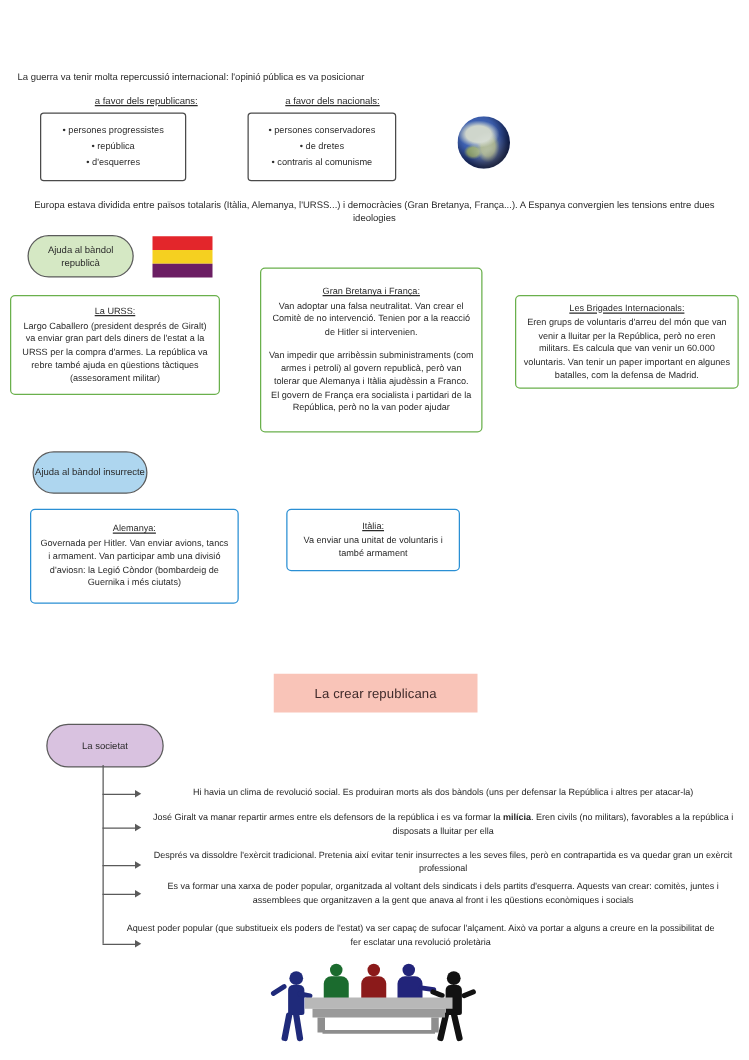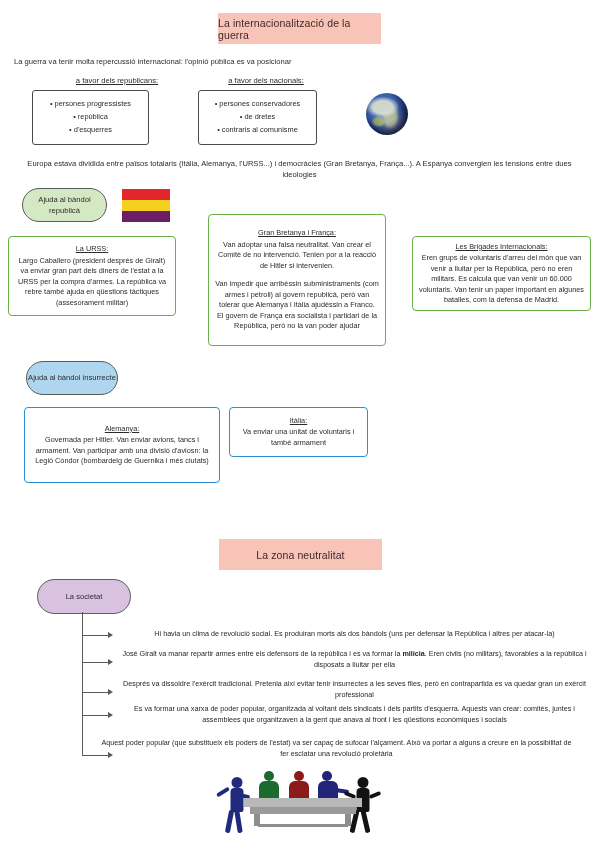--- a/index.html
+++ b/index.html
@@ -111,21 +111,20 @@
   .fig .body{position:absolute;left:50%;transform:translateX(-50%);}
   .table-top{position:absolute;background:#b8b8b8;}
   .table-face{position:absolute;background:#9a9a9a;}
   .table-leg{position:absolute;background:#8e8e8e;}
 </style>
 </head>
 <body>
 
 <div class="canvas">
 
-  <div class="abs banner" style="left:218px;top:13px;width:163px;height:31px;">La internacionalització de la guerra</div>
 
   <div class="abs lede" style="left:14px;top:56px;width:400px;">La guerra va tenir molta repercussió internacional: l'opinió pública es va posicionar</div>
 
   <div class="abs caption" style="left:47px;top:76px;width:140px;">a favor dels republicans:</div>
   <div class="abs caption" style="left:196px;top:76px;width:140px;">a favor dels nacionals:</div>
 
   <div class="abs bulletbox" style="left:32px;top:90px;width:115px;height:53px;">
     <div>• persones progressistes</div>
     <div>• república</div>
     <div>• d'esquerres</div>
@@ -159,32 +158,32 @@
     <span class="p">Van impedir que arribèssin subministraments (com armes i petroli) al govern republicà, però van tolerar que Alemanya i Itàlia ajudèssin a Franco. El govern de França era socialista i partidari de la República, però no la van poder ajudar</span>
   </div>
 
   <div class="abs cbox green" style="left:412px;top:236px;width:179px;height:75px;">
     <span class="hd">Les Brigades Internacionals:</span>
     <span class="p">Eren grups de voluntaris d'arreu del món que van venir a lluitar per la República, però no eren militars. Es calcula que van venir un 60.000 voluntaris. Van tenir un paper important en algunes batalles, com la defensa de Madrid.</span>
   </div>
 
   <div class="abs pill blue" style="left:26px;top:361px;width:90px;height:32px;">Ajuda al bàndol insurrecte</div>
 
-  <div class="abs cbox blue" style="left:24px;top:407px;width:196px;height:76px;">
+  <div class="abs cbox blue" style="left:24px;top:407px;width:167px;height:76px;">
     <span class="hd">Alemanya:</span>
     <span class="p">Governada per Hitler. Van enviar avions, tancs i armament. Van participar amb una divisió d'aviosn: la Legió Còndor (bombardeig de Guernika i més ciutats)</span>
   </div>
 
   <div class="abs cbox blue" style="left:229px;top:407px;width:139px;height:50px;">
     <span class="hd">Itàlia:</span>
     <span class="p">Va enviar una unitat de voluntaris i també armament</span>
   </div>
 
 
-  <div class="abs banner" style="left:219px;top:539px;width:163px;height:31px;">La zona neutralitat</div>
+  <div class="abs banner" style="left:219px;top:539px;width:163px;height:31px;">La crear republicana</div>
 
   <div class="abs pill purple" style="left:37px;top:579px;width:92px;height:33px;">La societat</div>
 
   <div class="abs vline" style="left:82px;top:612px;height:143px;"></div>
 
   <div class="abs hline" style="left:82px;top:635px;width:26px;"></div>
   <div class="abs arrowhead" style="left:108px;top:632px;"></div>
   <div class="abs rowtext" style="left:118px;top:629px;width:473px;">Hi havia un clima de revolució social. Es produiran morts als dos bàndols (uns per defensar la República i altres per atacar-la)</div>
 
   <div class="abs hline" style="left:82px;top:662px;width:26px;"></div>

